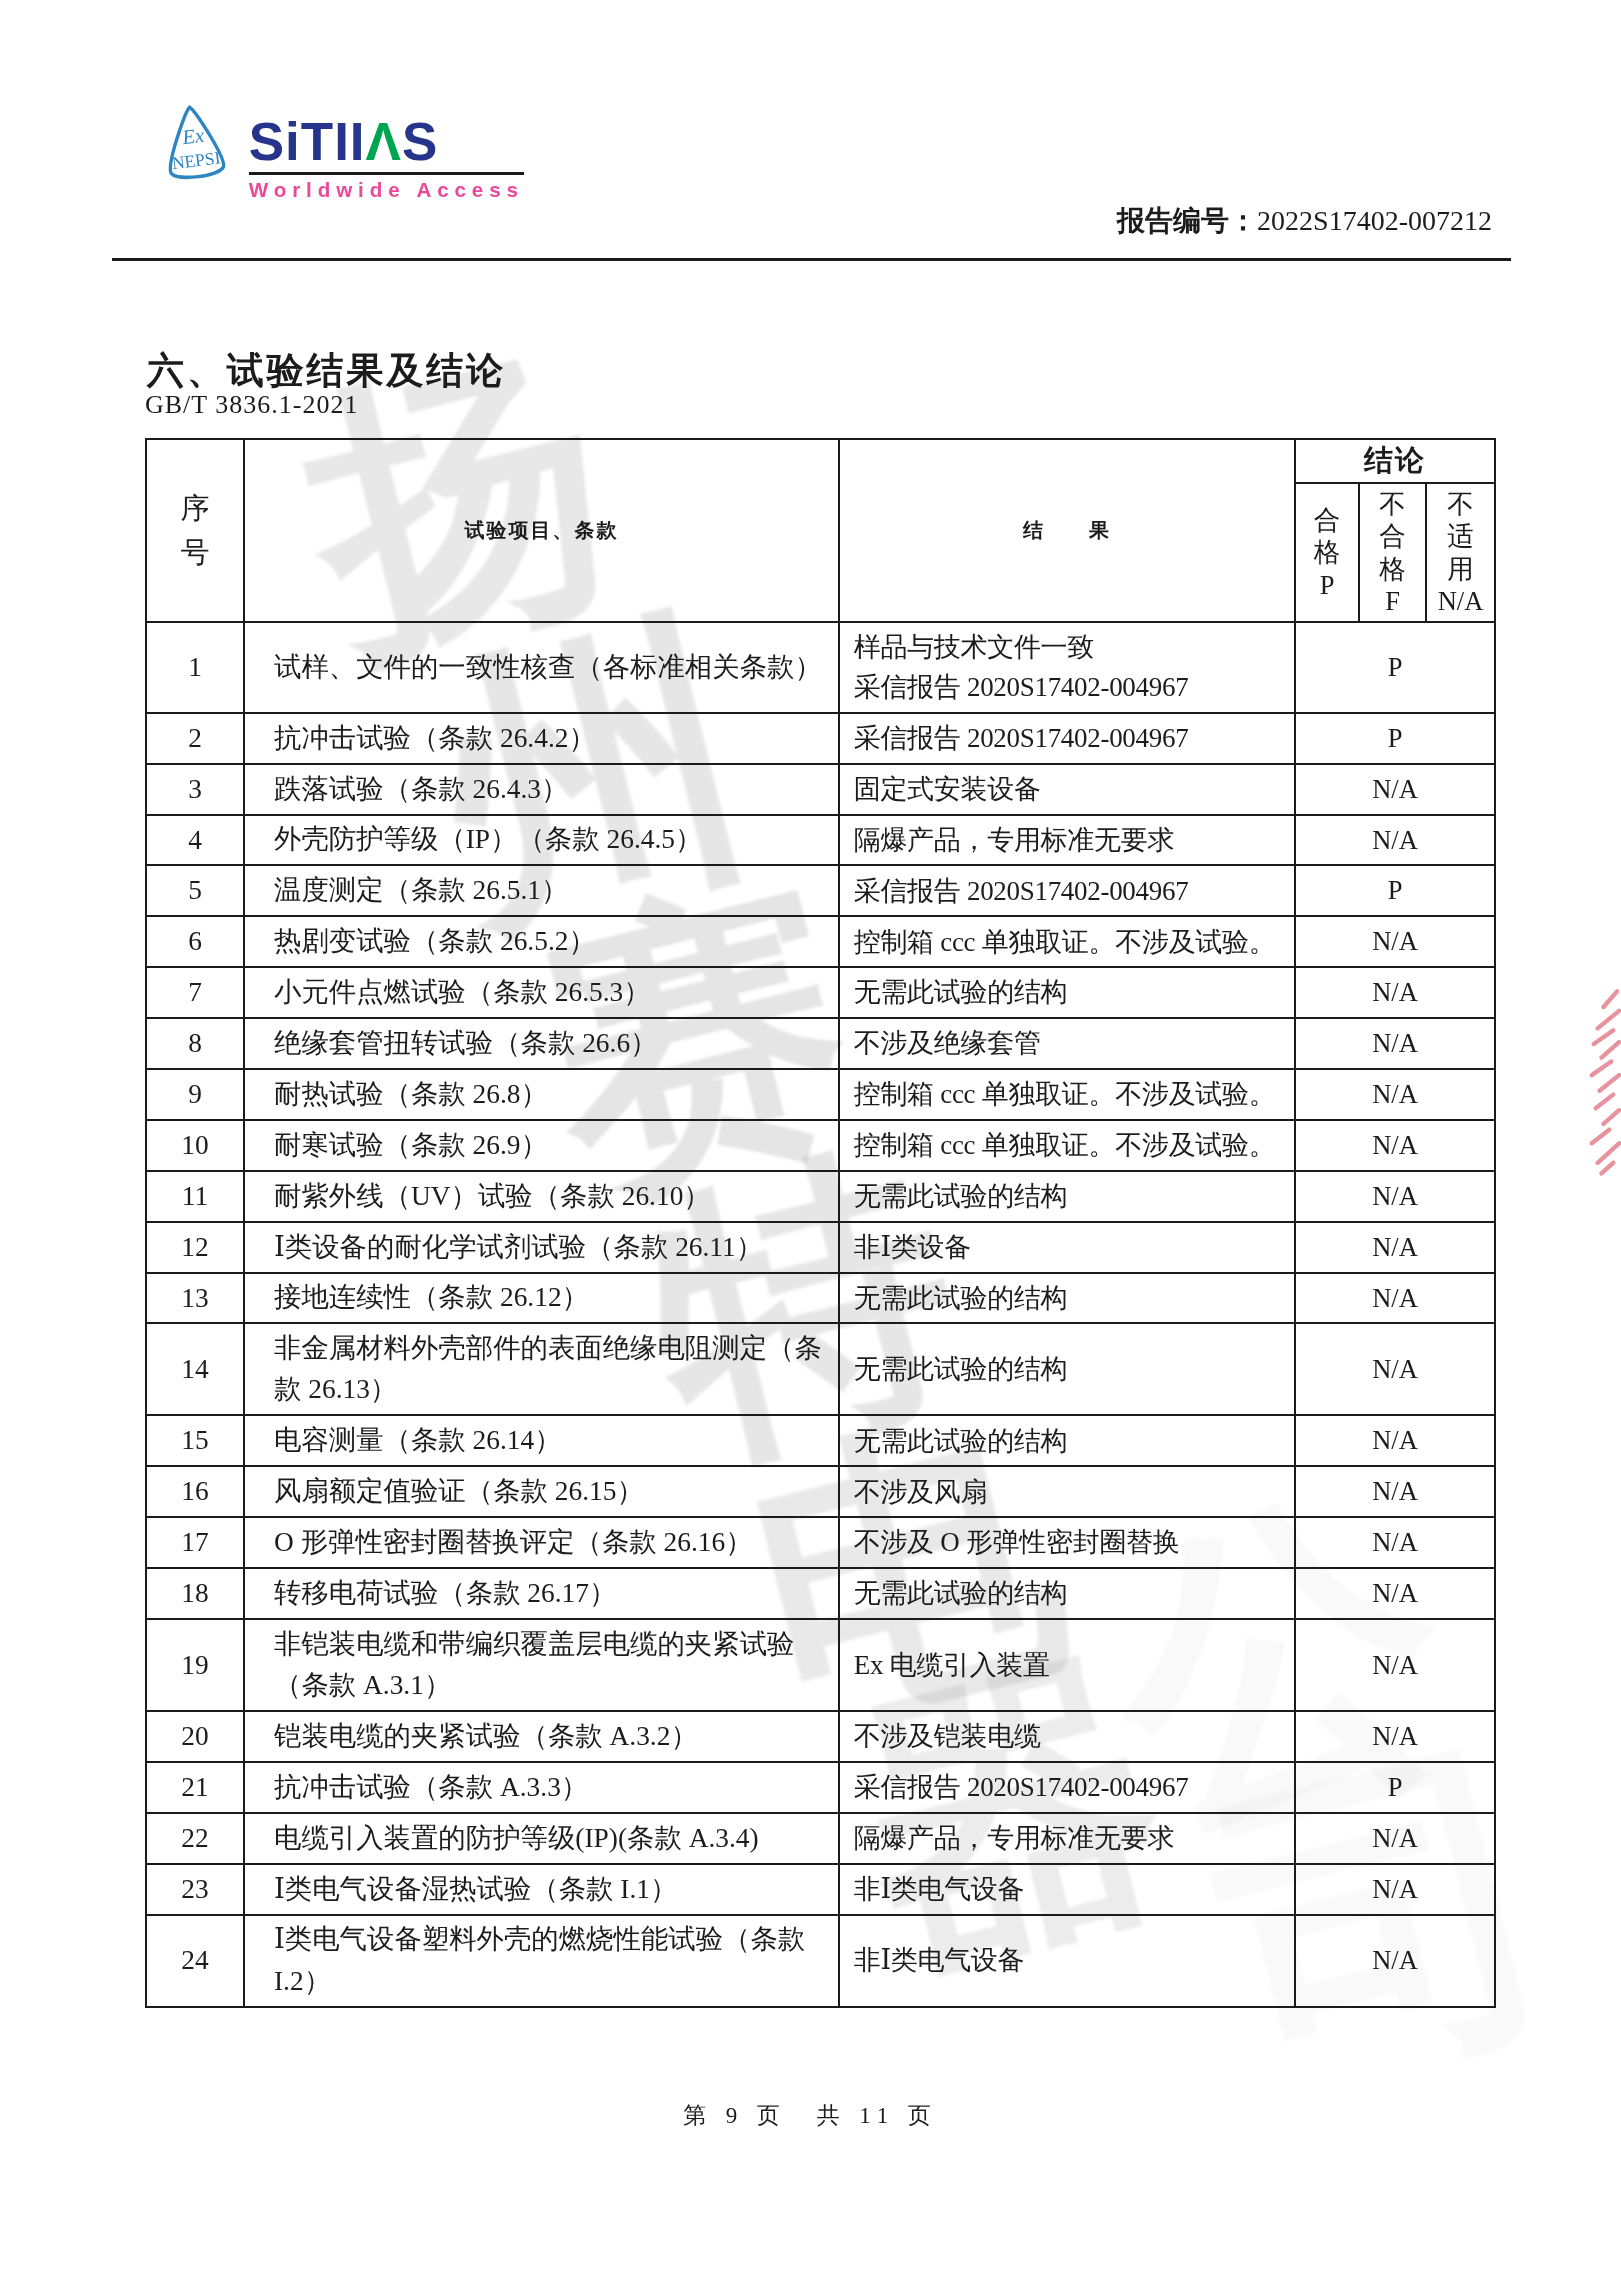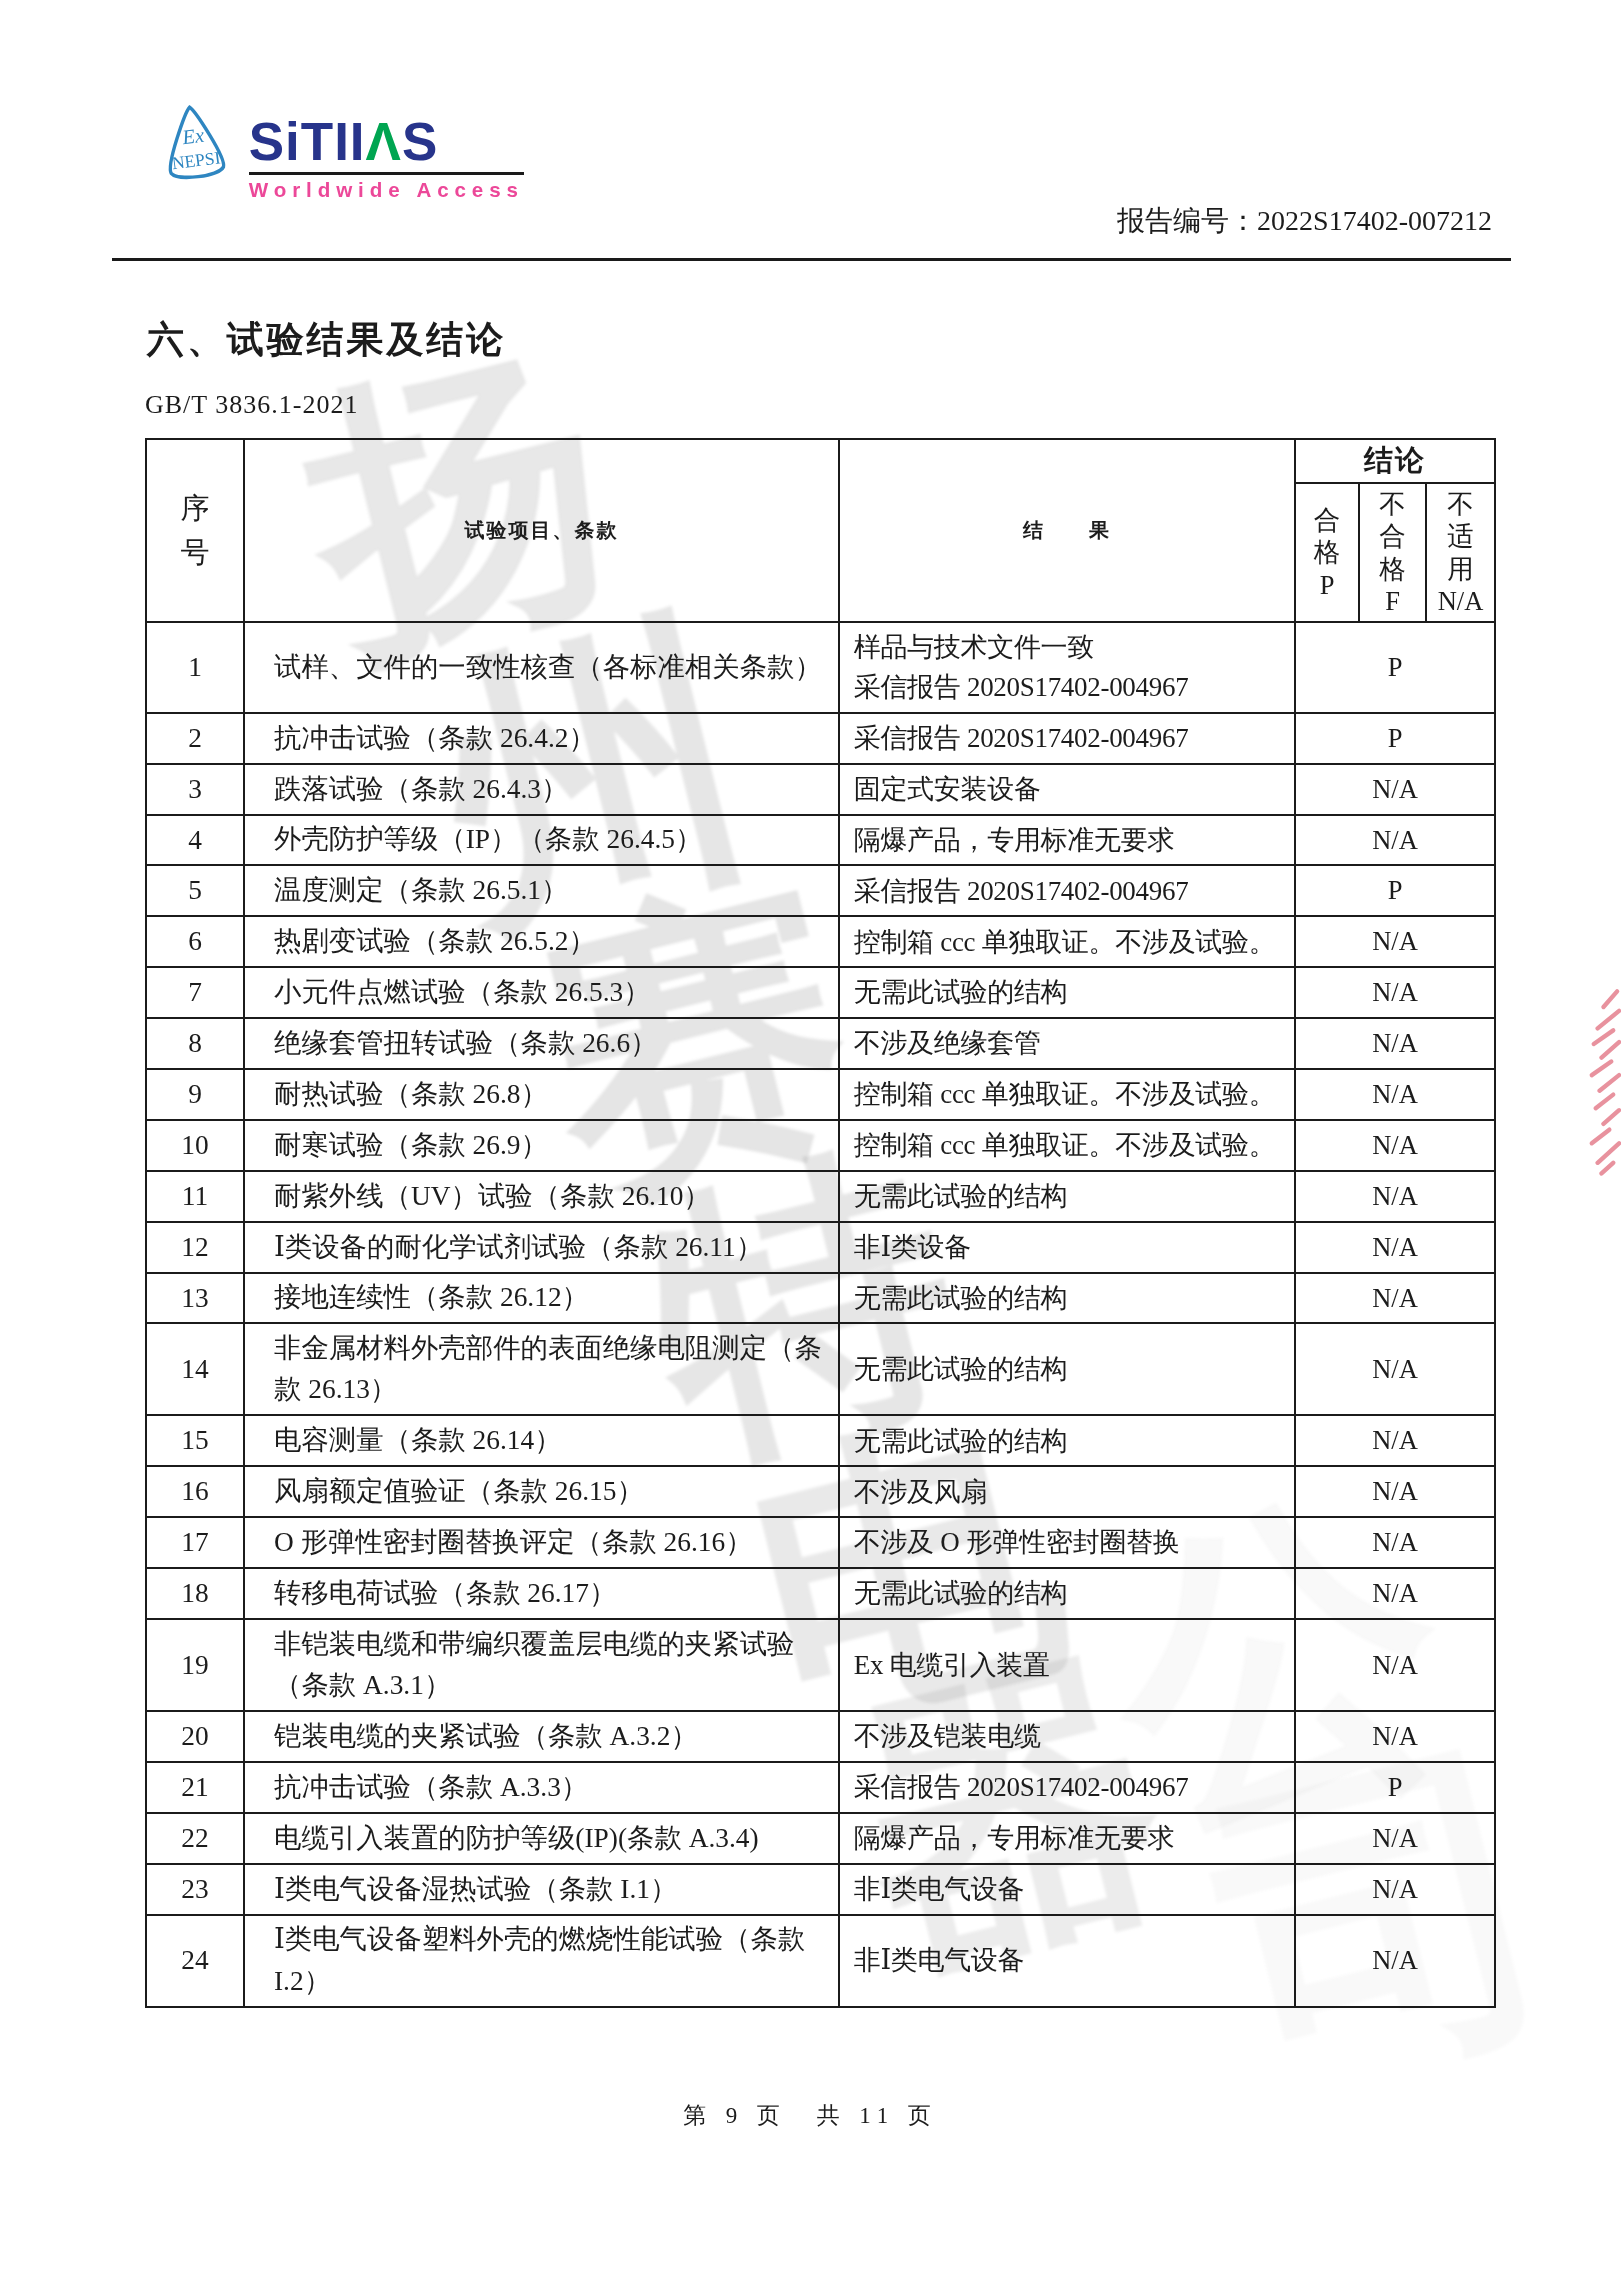--- a/index.html
+++ b/index.html
@@ -11,25 +11,25 @@
   .logo-badge{width:78px;height:82px;}
   .logo-type{display:flex;flex-direction:column;}
   .brand{font-family:"Liberation Sans","DejaVu Sans",sans-serif;font-weight:bold;
          font-size:53px;line-height:0.92;letter-spacing:1px;color:#27348b;margin-top:16px;}
   .brand .mid{color:#00a551;}
   .brand-rule{height:2.9px;background:#1a1a1a;margin:4.9px 0 3.9px 0;}
   .tagline{font-family:"Liberation Sans","DejaVu Sans",sans-serif;font-weight:bold;
            font-size:20.6px;letter-spacing:5.9px;color:#ec4899;white-space:nowrap;}
 
   .report{position:absolute;top:202px;right:129px;font-size:28px;z-index:4;white-space:nowrap;}
-  .report .lbl{font-family:"Liberation Sans","DejaVu Sans",sans-serif;font-weight:normal;}
+  .report .lbl{font-family:"Liberation Sans","DejaVu Sans",sans-serif;font-weight:bold;}
   .top-rule{position:absolute;left:112px;right:110px;top:258px;height:2.9px;background:#1a1a1a;z-index:4;}
 
   
-  .sec-title{position:absolute;left:147px;top:315px;font-family:"Liberation Sans","DejaVu Sans",sans-serif;
+  .sec-title{position:absolute;left:147px;top:346px;font-family:"Liberation Sans","DejaVu Sans",sans-serif;
              font-weight:bold;font-size:37px;letter-spacing:2.9px;z-index:4;}
   .standard{position:absolute;left:145px;top:390px;font-size:26px;letter-spacing:1px;z-index:4;}
 
   
   table.results{position:absolute;left:145px;top:438px;width:1348px;border-collapse:collapse;
                 table-layout:fixed;z-index:3;background:transparent;}
   .results th,.results td{border:2.5px solid #1b1b1b;vertical-align:middle;overflow:hidden;}
   .results thead th{font-family:Liberation Serif, serif;text-align:center;}
   .hdr-top{height:43px;}
   .hdr-sub{height:139px;}

